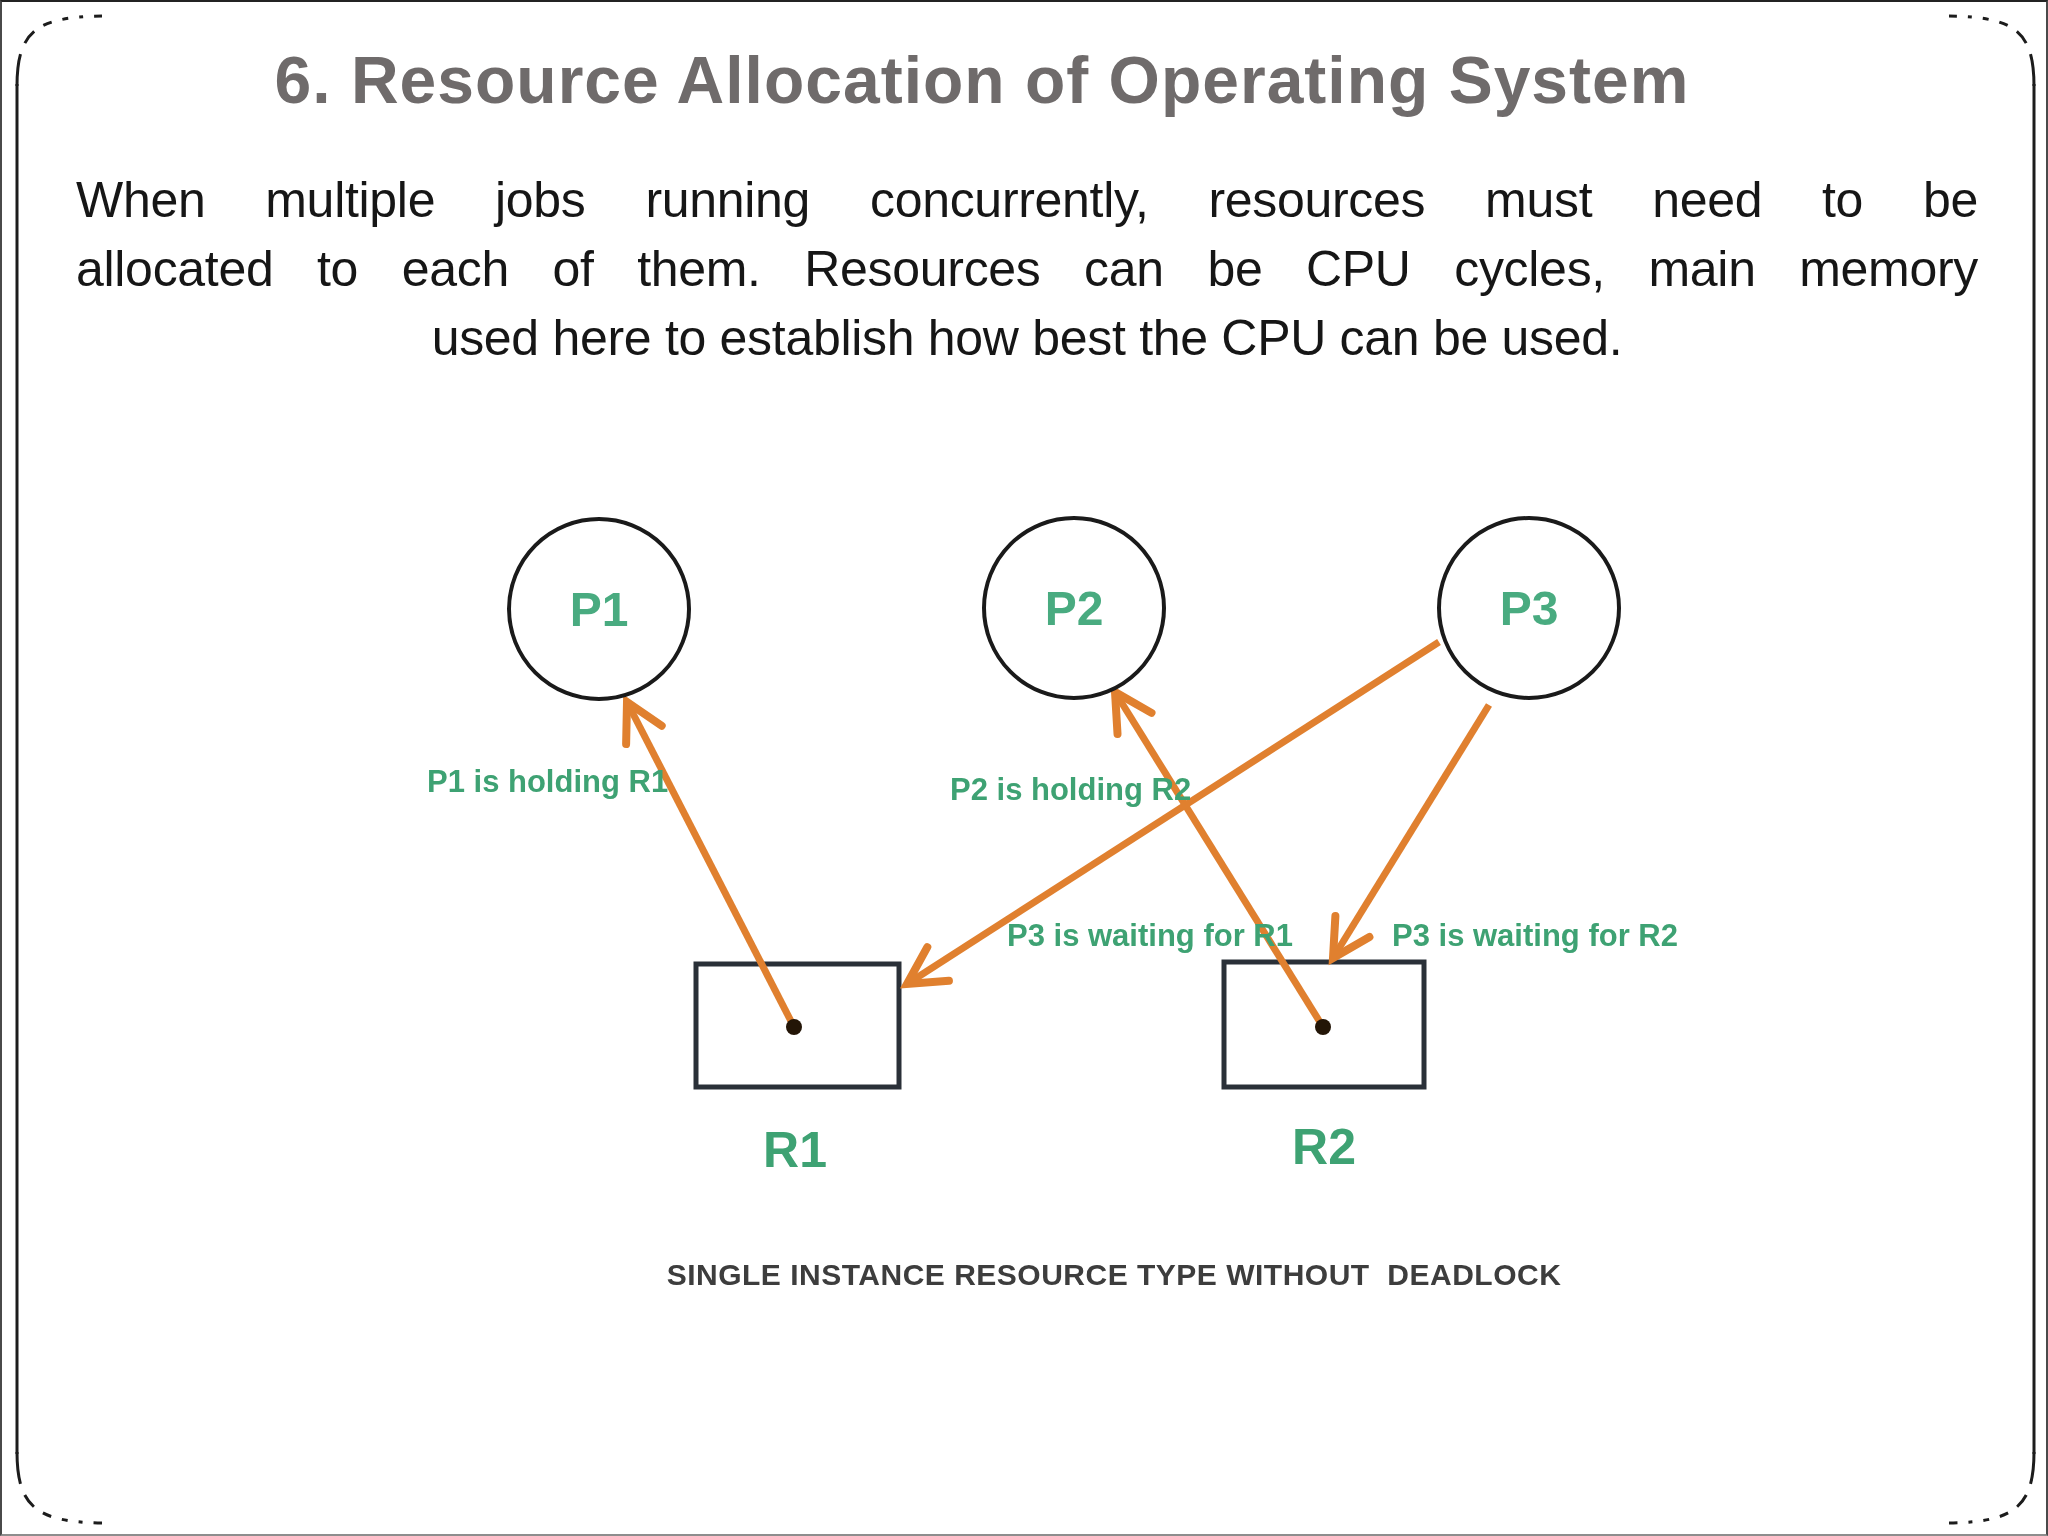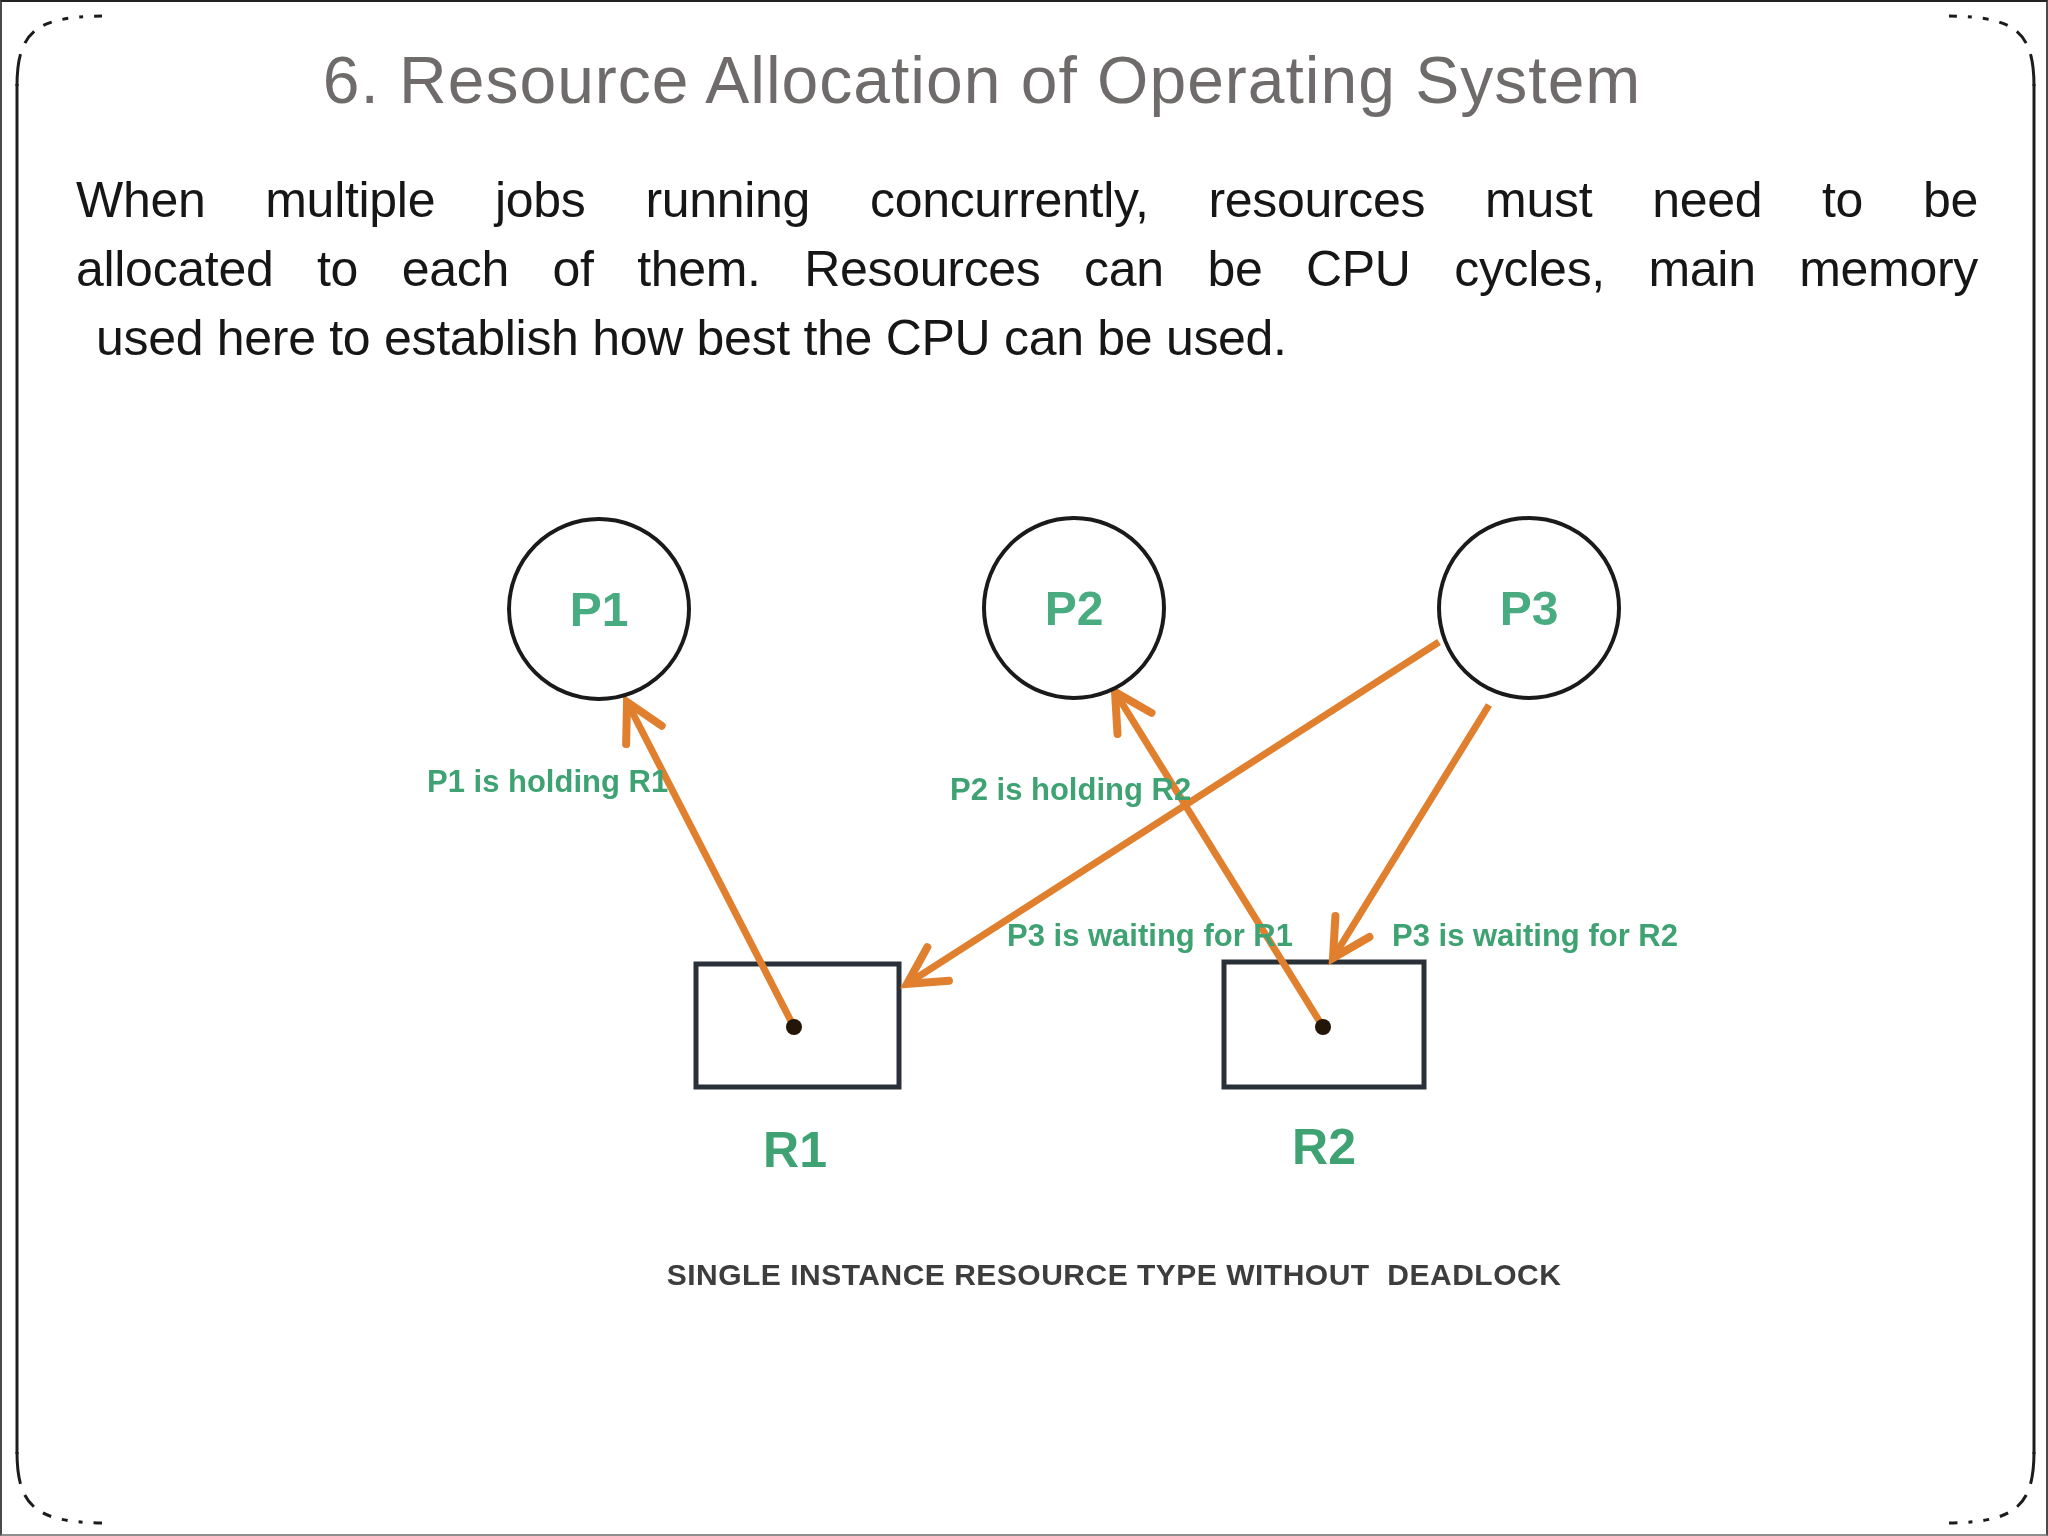--- a/index.html
+++ b/index.html
@@ -9,29 +9,29 @@
     border-top:2px solid #232323;
     border-left:2px solid #4a4a4a;
     border-right:2px solid #4a4a4a;
     border-bottom:2px solid #8d8d8d;
     box-sizing:border-box;
     font-family:"Liberation Sans", sans-serif;
   }
   .art { position:absolute; left:0; top:0; width:2048px; height:1536px; }
   .title {
     position:absolute; left:0; top:40px; width:1960px;
-    text-align:center; font-size:66px; font-weight:normal;
+    text-align:center; font-size:66px; font-weight:bold;
     letter-spacing:1px; color:#6f6b6b; white-space:nowrap;
   }
   .para {
     position:absolute; left:74px; top:164px; width:1902px;
     font-size:50px; line-height:69px; color:#161616; letter-spacing:-0.3px;
   }
   .para .jline { text-align:justify; text-align-last:justify; }
-  .para .lline { text-align:left;margin-left:20px; }
+  .para .lline { text-align:center; }
   text { font-family:"Liberation Sans", sans-serif; }
   .node-label { font-size:48px; font-weight:600; }
   .res-label  { font-size:50px; font-weight:600; }
   .edge-label { font-size:31px; font-weight:600; white-space:pre; }
   .caption    { font-size:30px; font-weight:bold; letter-spacing:0.5px; white-space:pre; }
 </style>
 </head>
 <body>
 
 <div class="slide">

